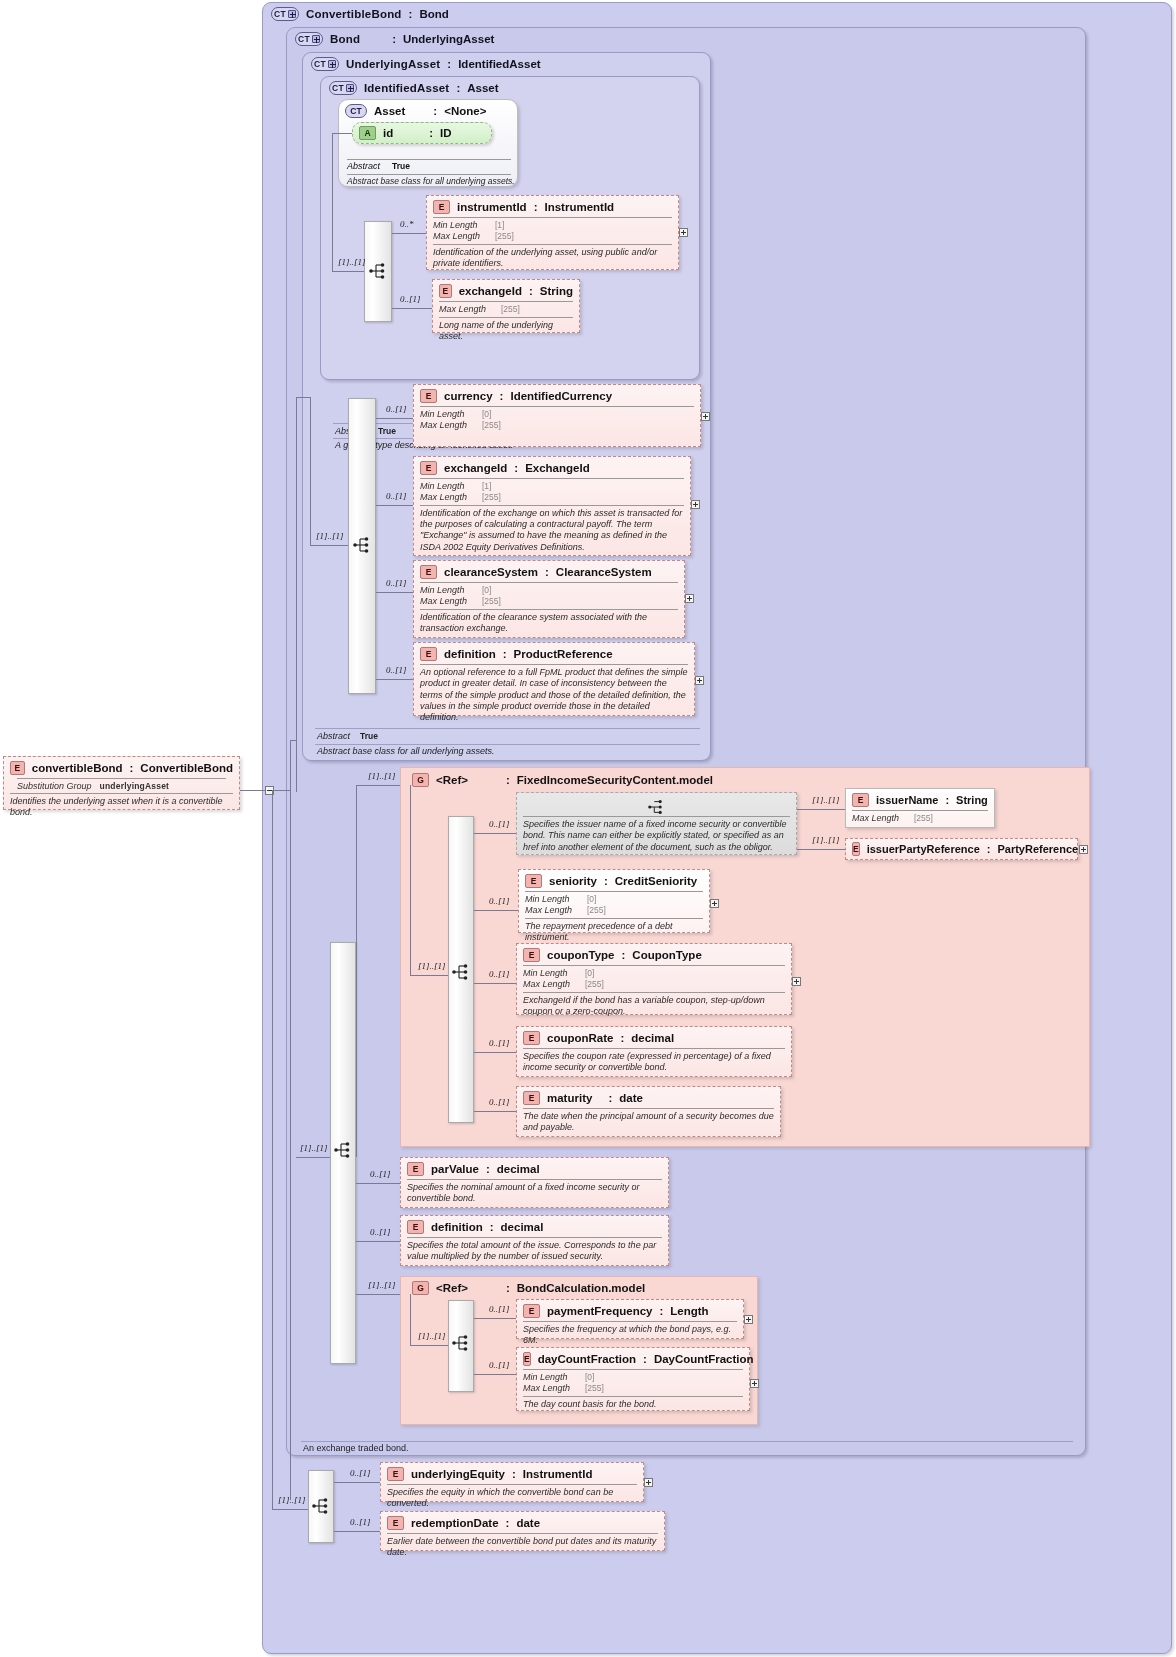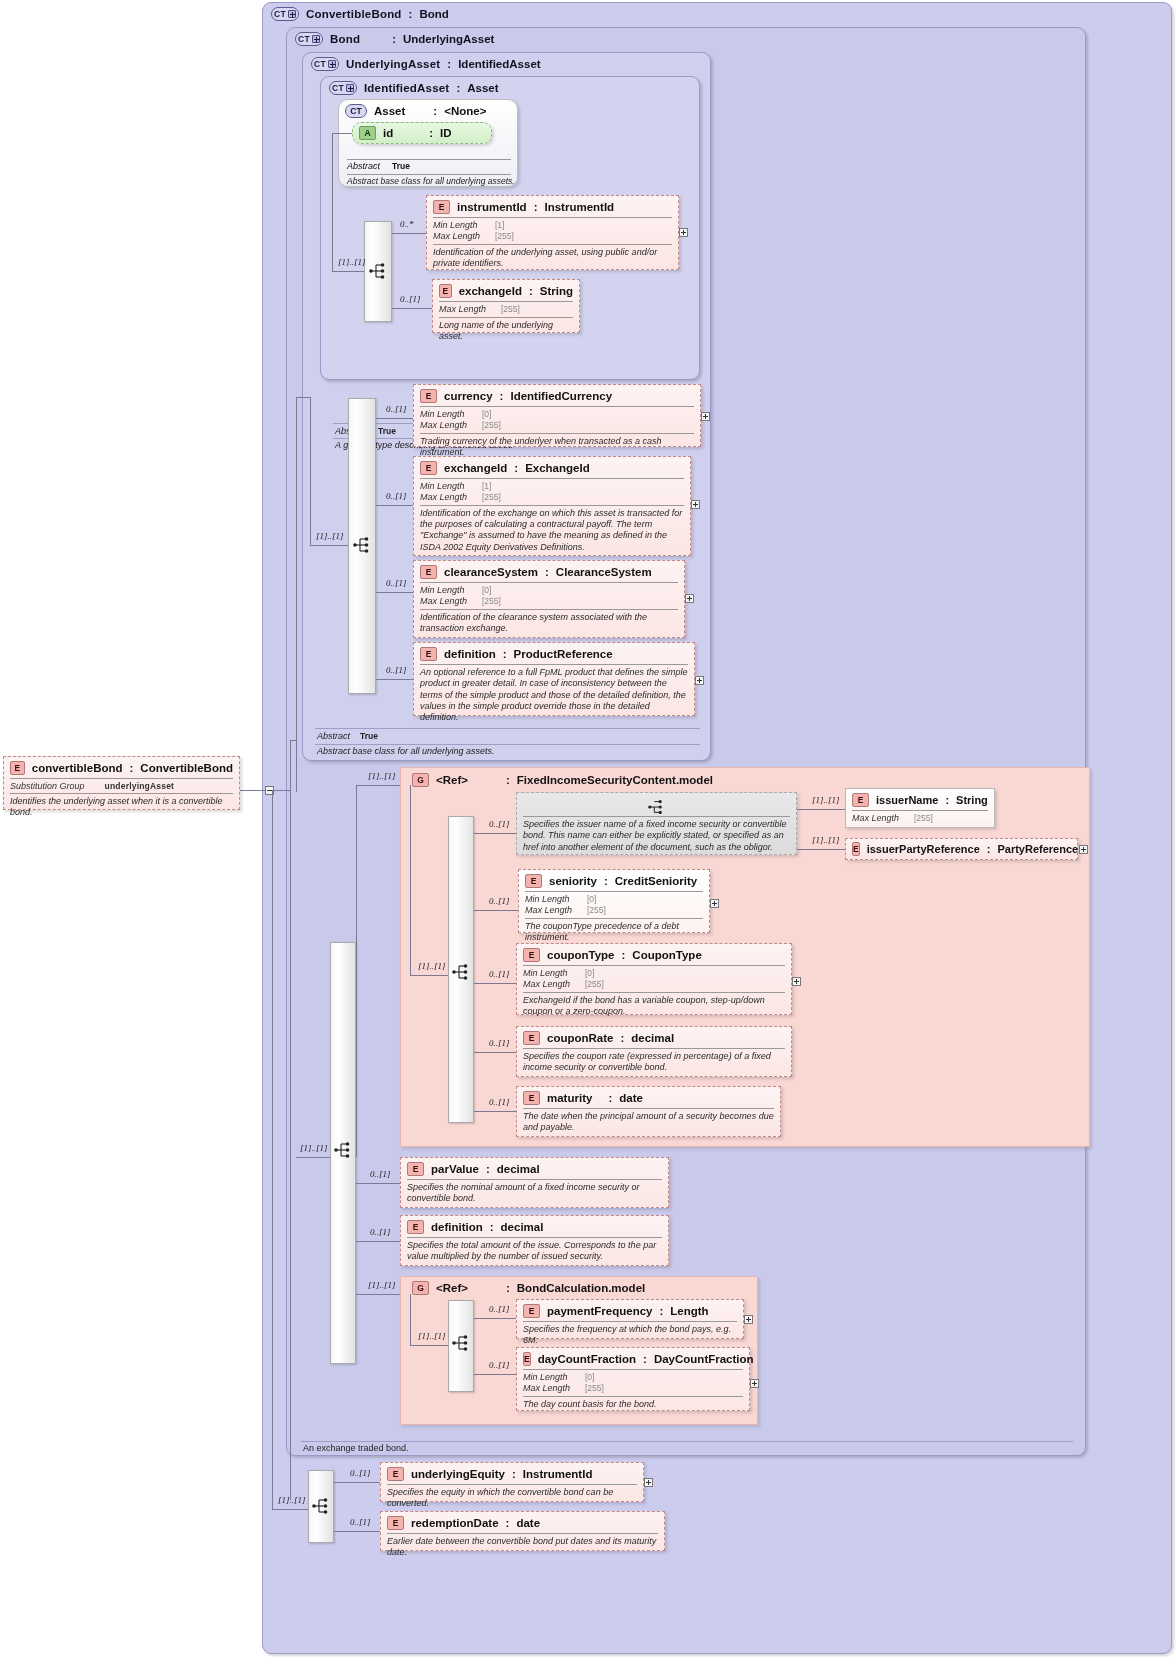--- a/index.html
+++ b/index.html
@@ -103,23 +103,23 @@
     font-size:9px; font-style:italic; color:#333; line-height:1.22;
   }
   .facets .row { display:flex; }
   .facets .fl { width:62px; }
   .facets .fv { color:#8a8a8a; font-style:normal; font-size:8.5px; }
   .ann {
     border-top:1px solid #999; margin:0 6px; padding:2px 0 3px 0;
     font-size:9px; font-style:italic; color:#2a2a2a; line-height:1.25;
   }
   .subst {
-    border-top:1px solid #999; margin:0 6px; padding:2px 0;
+    border-top:1px solid #999; margin:0 13px; padding:2px 0;
     font-size:9px; font-style:italic; color:#333;
-    display:flex; gap:20px;
+    display:flex; gap:8px;
   }
   .subst .sv { font-style:normal; font-weight:bold; font-size:8.5px; letter-spacing:.2px;}
 
   .abstract-row {
     position:absolute; font-size:9px; font-style:italic; color:#222;
     display:flex; gap:10px; align-items:baseline;
   }
   .abstract-row .av { font-style:normal; font-weight:bold; font-size:8.5px; }
 
   
@@ -326,21 +326,20 @@
     <div class="facets">
       <div class="row">
           <span class="fl">Min Length</span>
           <span class="fv">[0]</span>
         </div>
       <div class="row">
           <span class="fl">Max Length</span>
           <span class="fv">[255]</span>
         </div>
     </div>
-    <div class="ann">Trading currency of the underlyer when transacted as a cash instrument.</div>
   </div>
   <div class="expand" style="left:701px; top:412px;"></div>
   <div class="card" style="left:386px; top:404px;">0..[1]</div>
   <div class="ln h" style="left:376px; top:418px; width:37px;"></div>
 
   <div class="box" style="left:413px; top:456px; width:278px; height:100px;">
     <div class="box-title">
       <span class="badge-e">E</span>
       <span>exchangeId</span>
       <span>:</span>
@@ -518,21 +517,21 @@
     <div class="facets">
       <div class="row">
           <span class="fl">Min Length</span>
           <span class="fv">[0]</span>
         </div>
       <div class="row">
           <span class="fl">Max Length</span>
           <span class="fv">[255]</span>
         </div>
     </div>
-    <div class="ann">The couponType precedence of a debt instrument.</div>
+    <div class="ann">The repayment precedence of a debt instrument.</div>
   </div>
   <div class="expand" style="left:710px; top:899px;"></div>
   <div class="card" style="left:489px; top:896px;">0..[1]</div>
   <div class="ln h" style="left:474px; top:910px; width:44px;"></div>
 
   <div class="box" style="left:516px; top:943px; width:276px; height:72px;">
     <div class="box-title">
       <span class="badge-e">E</span>
       <span>couponType</span>
       <span>:</span>

